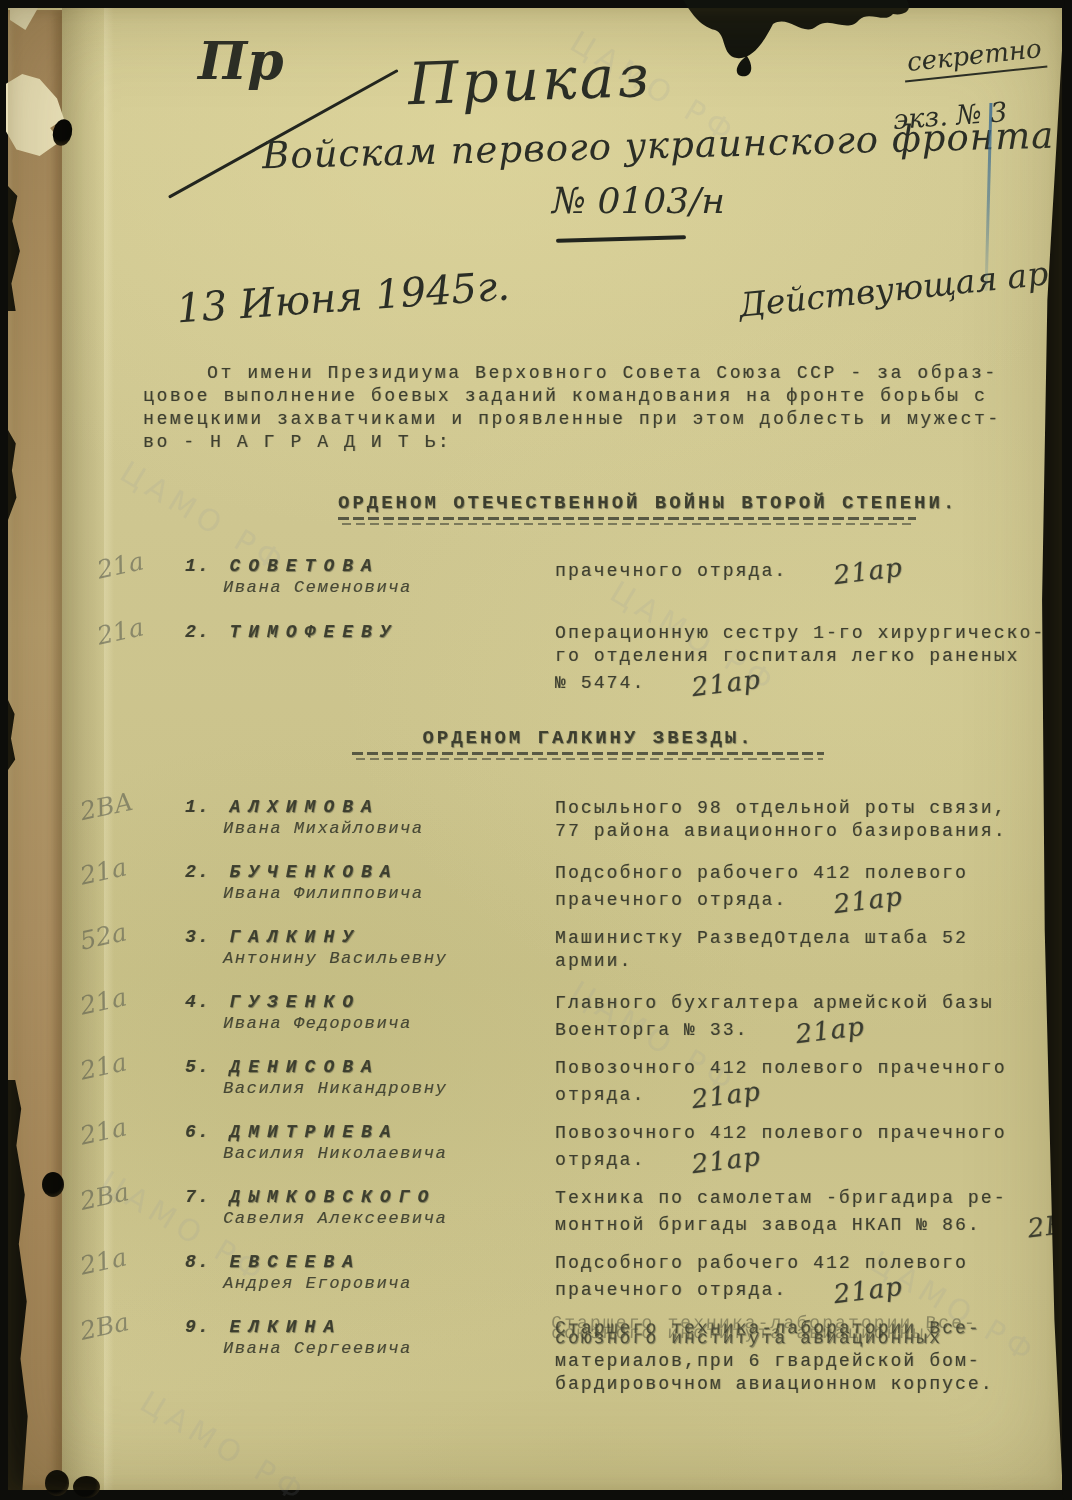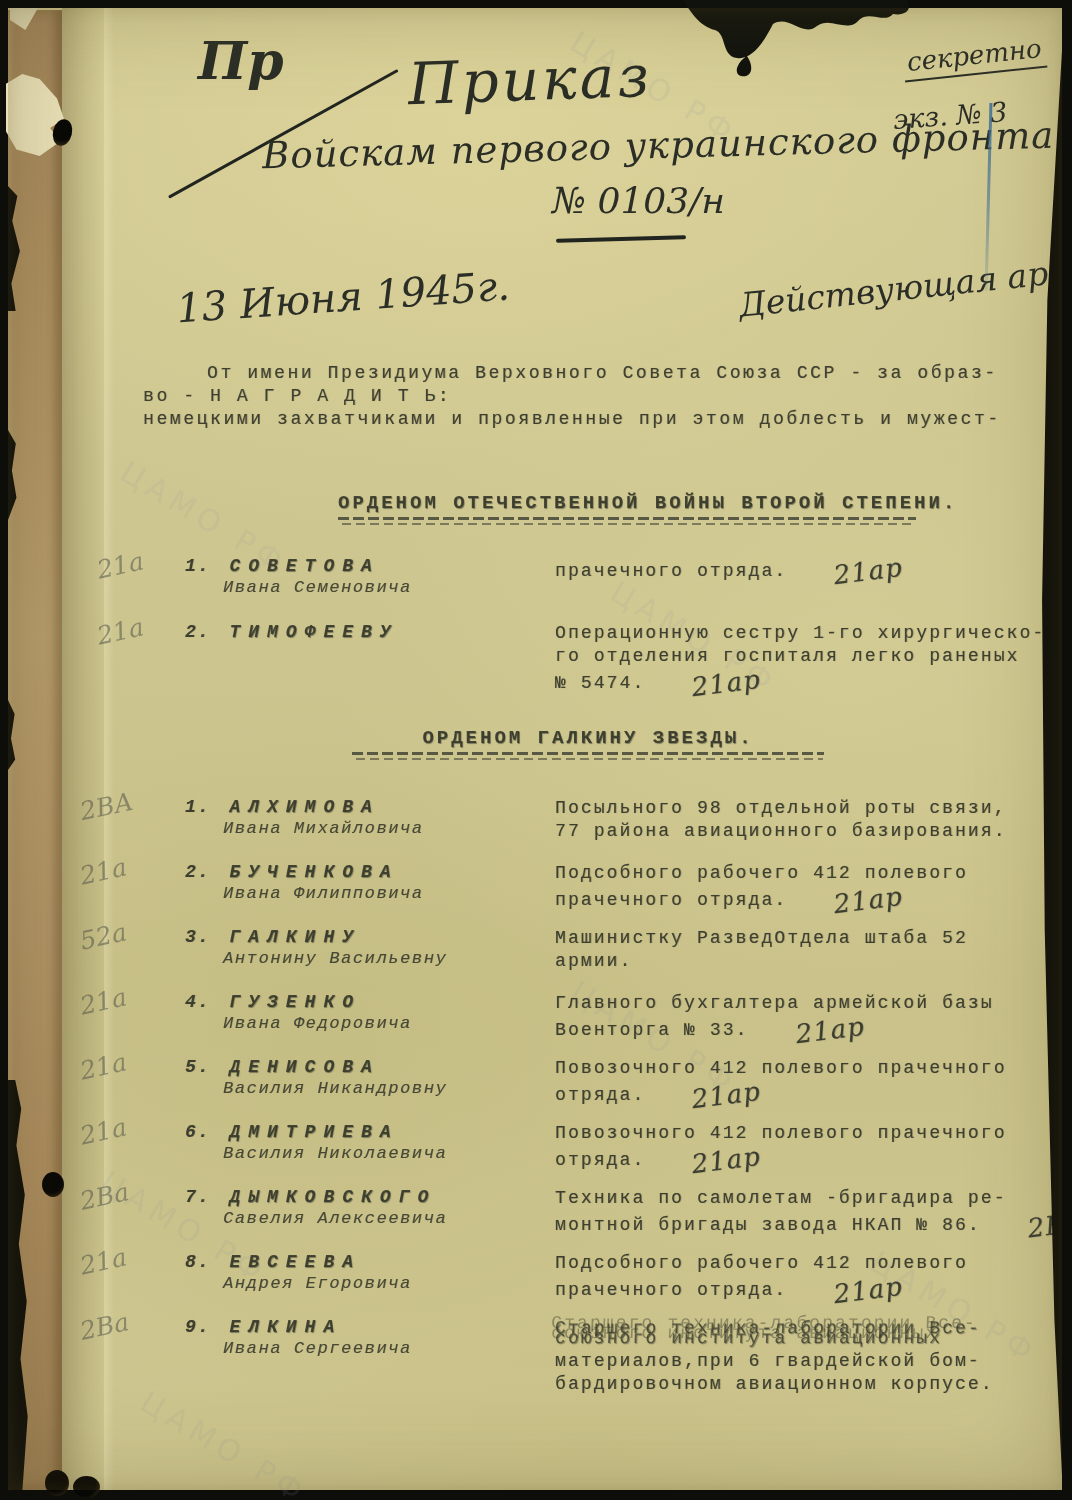--- a/index.html
+++ b/index.html
@@ -164,22 +164,23 @@
   <span class="hand classification">секретно</span>
   <span class="hand copy-number">экз. № 3</span>
   <span class="hand addressee">Войскам первого украинского фронта</span>
   <span class="hand order-number">№ 0103/н</span>
   <div class="order-underline"></div>
   <span class="hand doc-date">13 Июня 1945г.</span>
   <span class="hand army-note">Действующая армия</span>
 
   <div class="typed preamble">
     <div class="pre-line pre-indent">От имени Президиума Верховного Совета Союза ССР - за образ-</div>
+    <div class="pre-line">цовое выполнение боевых заданий командования на фронте борьбы с</div>
+    <div class="pre-line">немецкими захватчиками и проявленные при этом доблесть и мужест-</div>
     <div class="pre-line">во - Н А Г Р А Д И Т Ь:</div>
-    <div class="pre-line">немецкими захватчиками и проявленные при этом доблесть и мужест-</div>
   </div>
 
   <div class="typed sec-header" style="left: 338px; top: 492px; width: 578px;">ОРДЕНОМ ОТЕЧЕСТВЕННОЙ ВОЙНЫ ВТОРОЙ СТЕПЕНИ.</div>
     <div class="entry" style="left: 185px; top: 556px;">
       <span class="pencil margin-note" style="left: -88px;">21а</span>
       <div class="typed name-col"><span class="num">1.</span><span class="surname"> СОВЕТОВА</span><div class="patronymic">Ивана Семеновича</div></div>
       <div class="typed desc-col">
         <div class="desc-line">прачечного отряда.<span class="note-hand">21ар</span></div>
       </div>
     </div>

